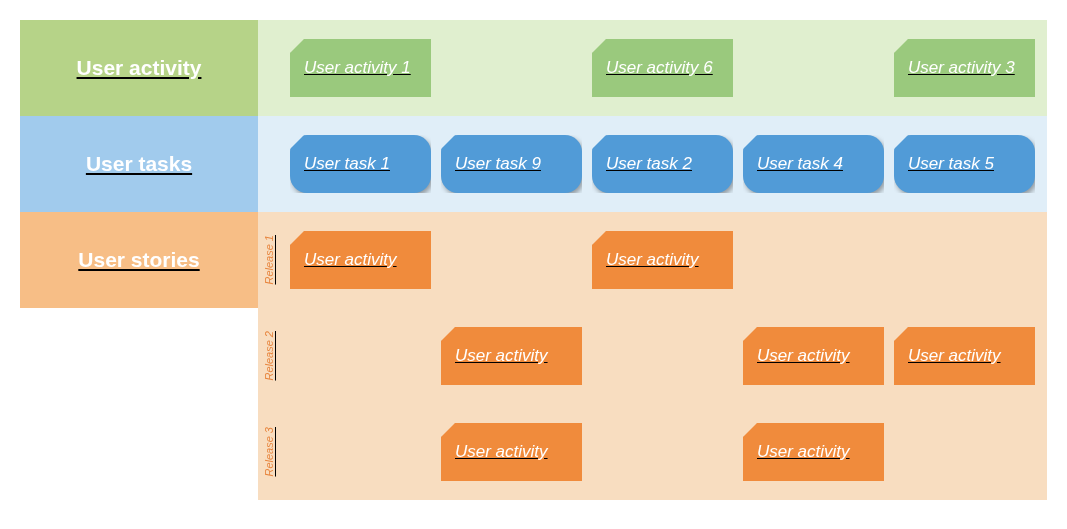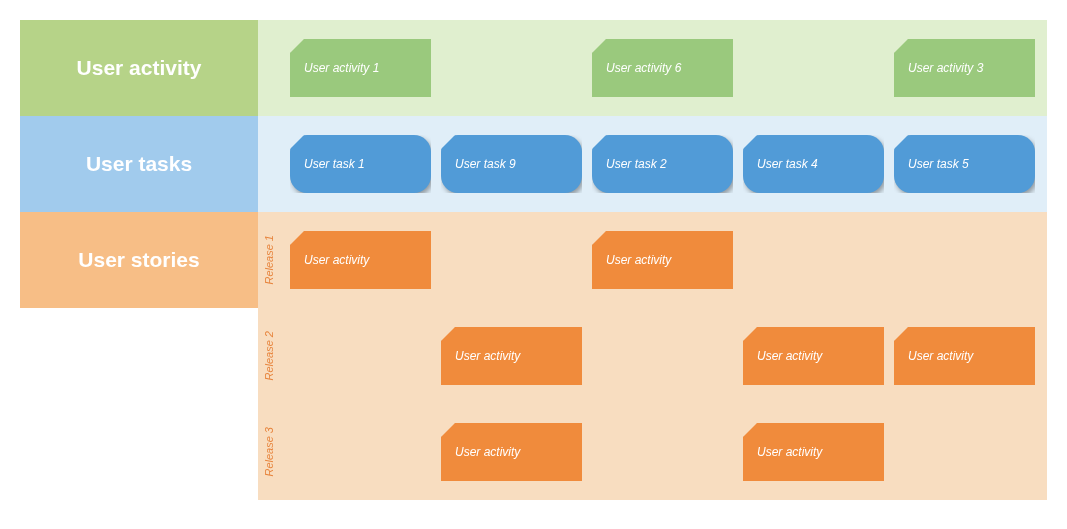--- a/index.html
+++ b/index.html
@@ -6,20 +6,21 @@
   body {
     margin: 0;
     padding: 20px;
     font-family: Arial, Helvetica, sans-serif;
     background: #fff;
   }
   .map {
     display: grid;
     grid-template-columns: 238px 1fr;
     width: 1027px;
+    text-decoration: underline;
   }
   .row-label {
     display: flex;
     align-items: center;
     justify-content: center;
     color: #fff;
     font-weight: 700;
     font-size: 21px;
     height: 96px;
   }
@@ -47,21 +48,21 @@
     color: #e7853e;
     text-align: center;
     justify-self: center;
   }
 
   .card {
     position: relative;
     height: 58px;
     color: #fff;
     font-style: italic;
-    font-size: 12px;
+    font-size: 17px;
     display: flex;
     align-items: center;
     padding-left: 14px;
     padding-right: 8px;
     box-shadow: 2px 3px 5px rgba(0,0,0,0.35);
     
     clip-path: polygon(14px 0, 100% 0, 100% 100%, 0 100%, 0 14px);
   }
   .card.green  { background: #9ac97d; }
   .card.blue   { background: #519bd7; border-radius: 17px; }

